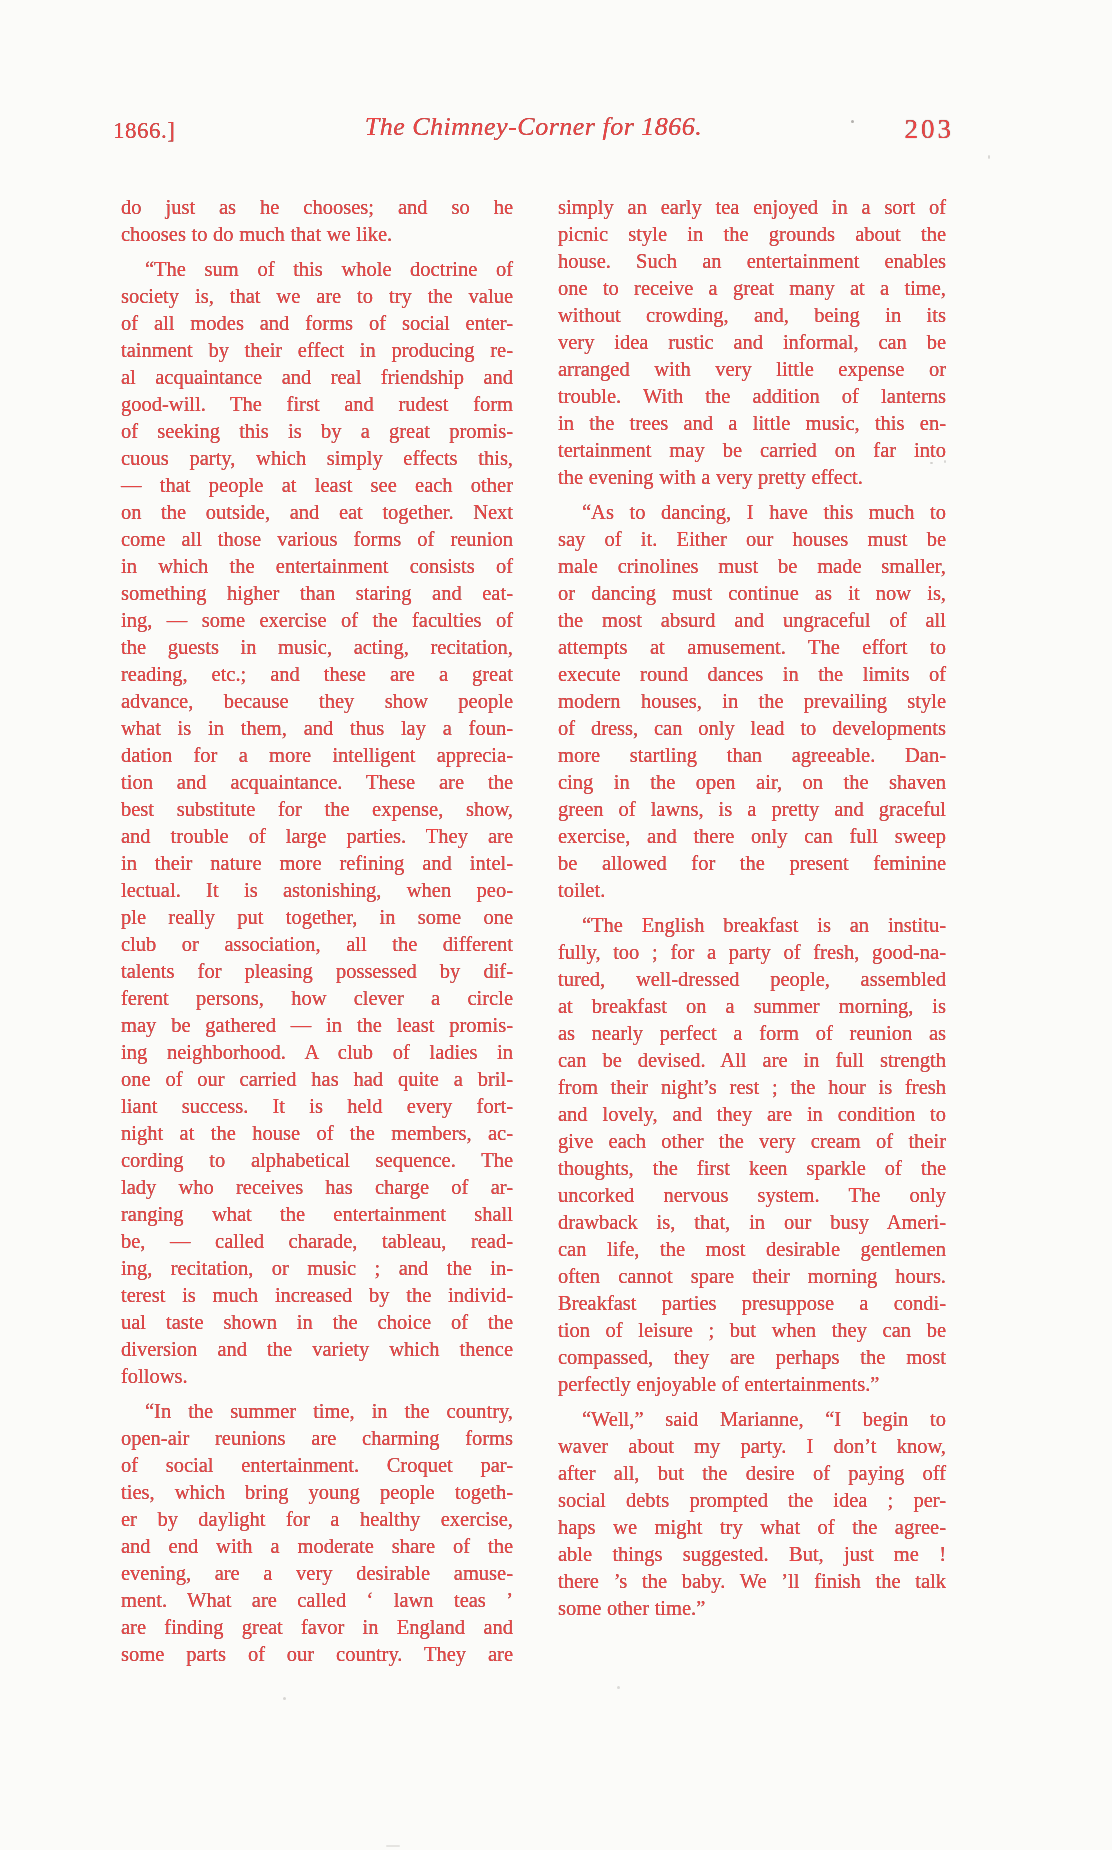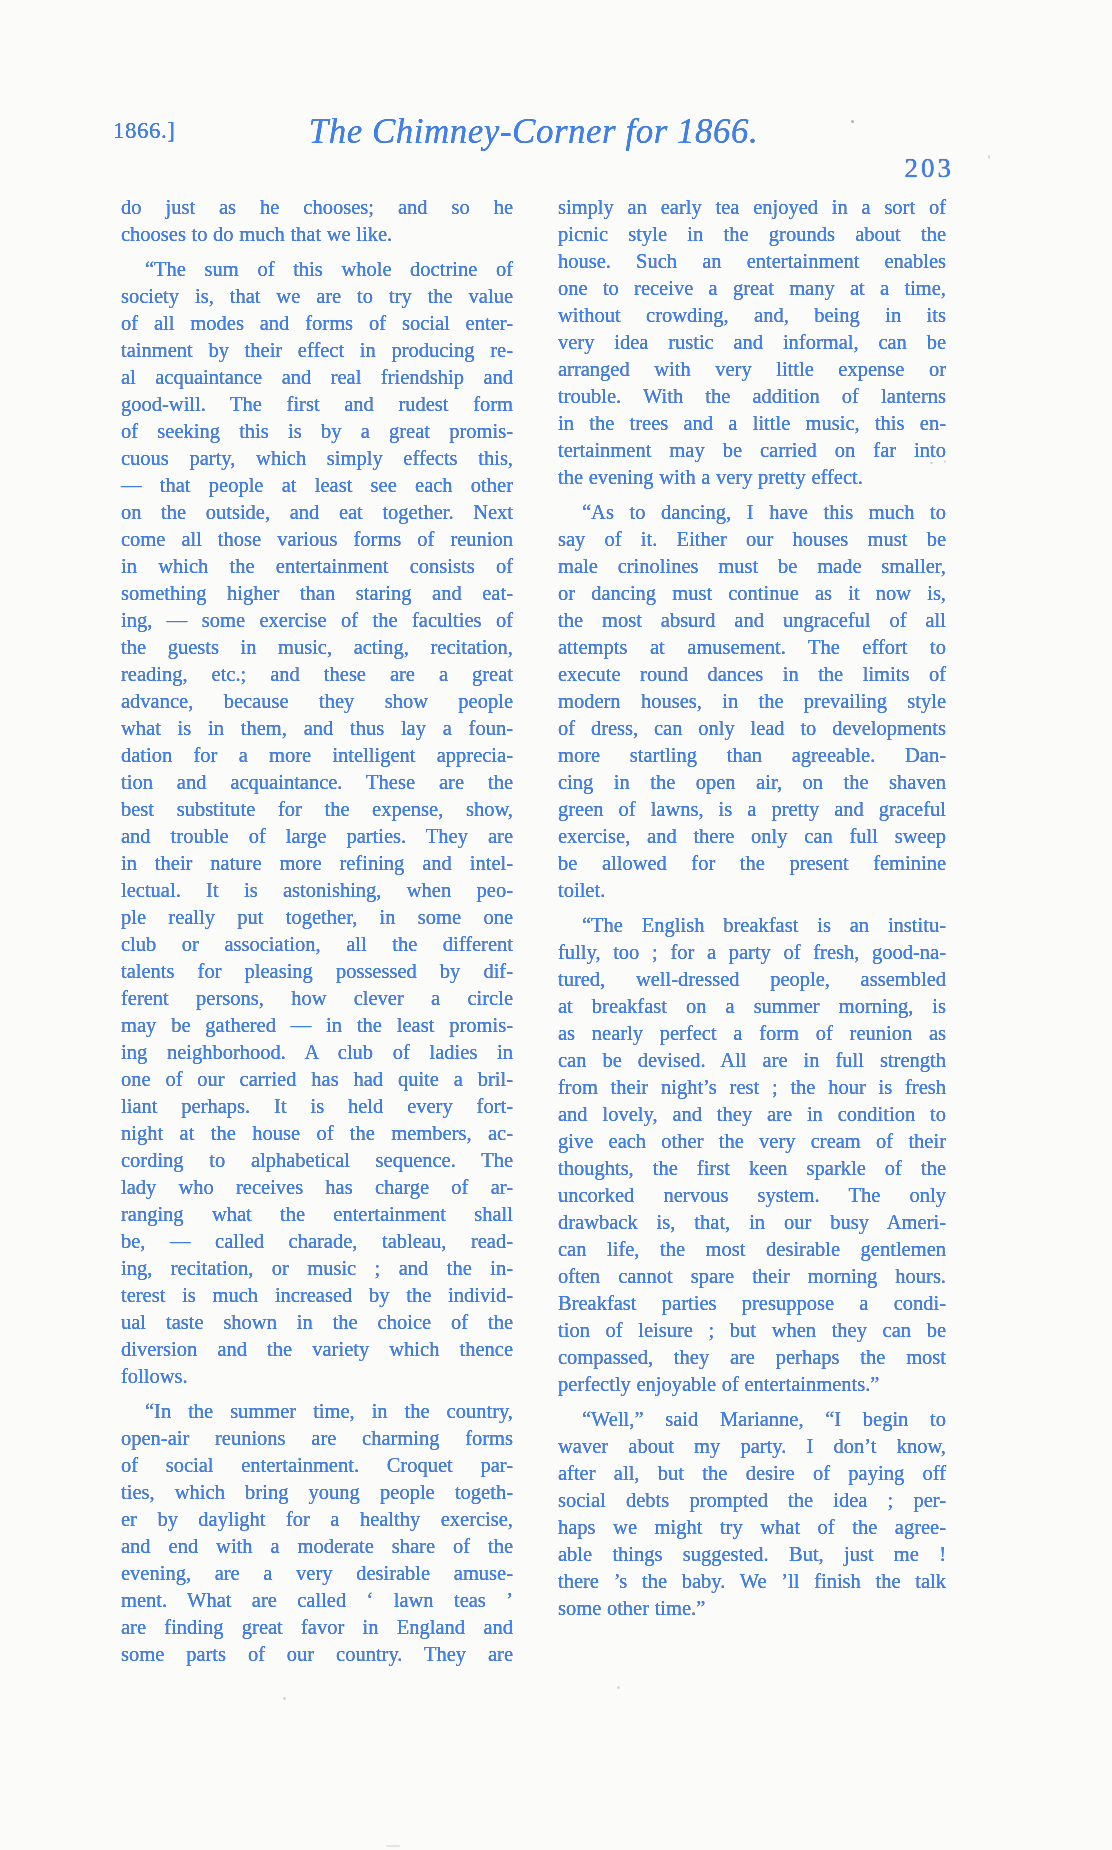--- a/index.html
+++ b/index.html
@@ -2,21 +2,21 @@
 <html><head>
 <meta charset="utf-8">
 <style>
   html, body { margin: 0; padding: 0; background: #fbfbf9; }
   .page {
     position: relative;
     width: 1112px;
     height: 1850px;
     background: #fbfbf9;
     font-family: "Liberation Serif", serif;
-    color: #3b82f6;
+    color: #ef4444;
     overflow: hidden;
   }
   
   .header {
     position: absolute;
     top: 112px;
     left: 113px;
     width: 841px;
     height: 40px;
   }
@@ -25,32 +25,31 @@
     left: 0; top: 6px;
     font-size: 23px;
     letter-spacing: 0.5px;
     text-shadow: 0 0 0.6px rgba(31,29,26,0.85);
   }
   .h-title {
     position: absolute;
     left: 50%; top: 0;
     transform: translateX(-50%);
     font-style: italic;
-    font-size: 35px;
+    font-size: 26px;
     white-space: nowrap;
     letter-spacing: 0.5px;
     text-shadow: 0 0 0.6px rgba(31,29,26,0.85);
   }
   .h-right {
     position: absolute;
     right: 0; top: 2px;
     font-size: 27px;
     letter-spacing: 3px;
     text-shadow: 0 0 0.7px rgba(31,29,26,0.9);
-    margin-top: 39px;
   }
   
   .columns {
     position: absolute;
     top: 186px;
     left: 113px;
     display: flex;
     gap: 29px;
   }
   .column { flex: none; }
@@ -117,21 +116,21 @@
           <div class="line">and trouble of large parties. They are</div>
           <div class="line">in their nature more refining and intel-</div>
           <div class="line">lectual. It is astonishing, when peo-</div>
           <div class="line">ple really put together, in some one</div>
           <div class="line">club or association, all the different</div>
           <div class="line">talents for pleasing possessed by dif-</div>
           <div class="line">ferent persons, how clever a circle</div>
           <div class="line">may be gathered — in the least promis-</div>
           <div class="line">ing neighborhood. A club of ladies in</div>
           <div class="line">one of our carried has had quite a bril-</div>
-          <div class="line">liant perhaps. It is held every fort-</div>
+          <div class="line">liant success. It is held every fort-</div>
           <div class="line">night at the house of the members, ac-</div>
           <div class="line">cording to alphabetical sequence. The</div>
           <div class="line">lady who receives has charge of ar-</div>
           <div class="line">ranging what the entertainment shall</div>
           <div class="line">be, — called charade, tableau, read-</div>
           <div class="line">ing, recitation, or music ; and the in-</div>
           <div class="line">terest is much increased by the individ-</div>
           <div class="line">ual taste shown in the choice of the</div>
           <div class="line">diversion and the variety which thence</div>
           <div class="line last">follows.</div>

